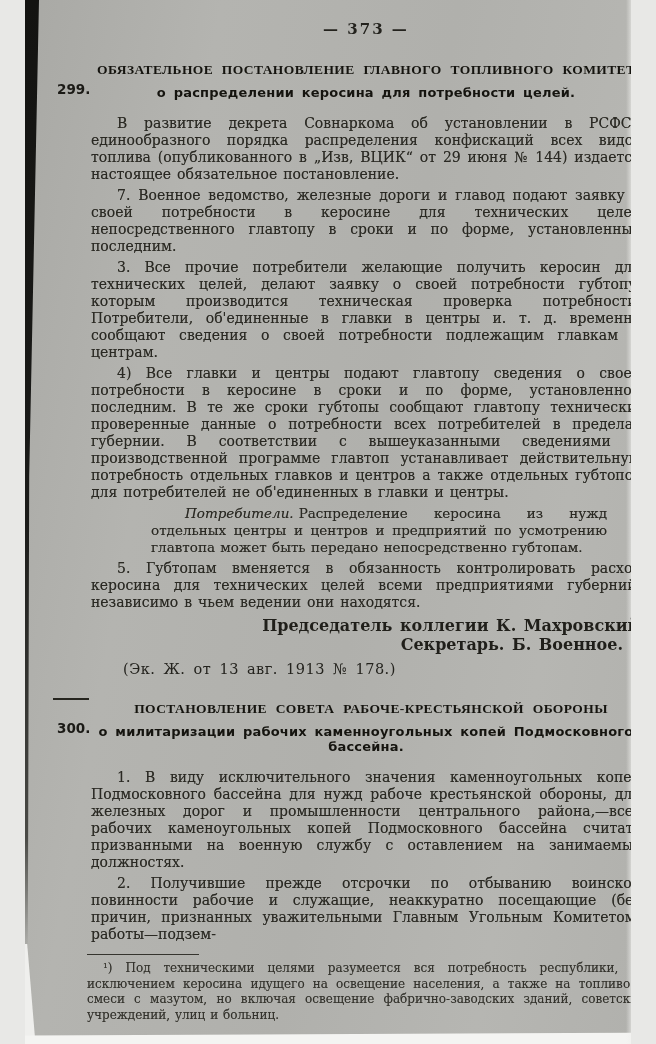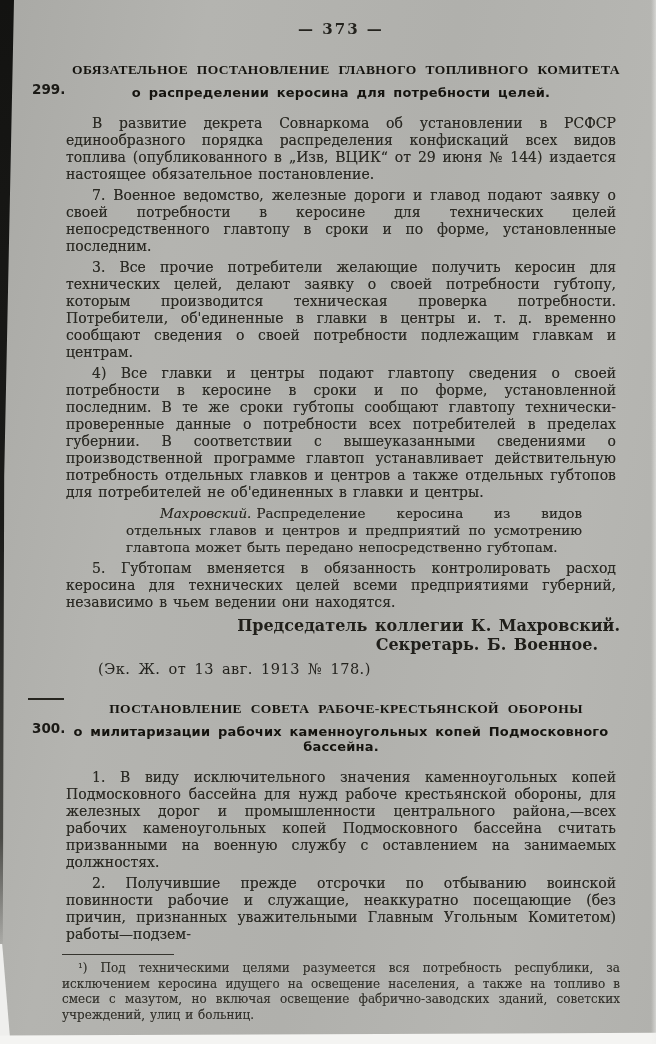--- a/index.html
+++ b/index.html
@@ -1,18 +1,18 @@
 <!DOCTYPE html>
 <html><head>
 <meta charset="utf-8">
 <style>
   html,body{margin:0;padding:0;background:#e8e8e6;}
   .scan{
     position:relative;
-    width:656px;height:1044px;
+    width:606px;height:1044px;
     margin:0 auto;
     background:linear-gradient(100deg,#a9a9a5 0%,#b4b4b0 25%,#b0b0ac 55%,#b6b6b2 80%,#b1b1ad 100%);
     overflow:hidden;
     font-family:"DejaVu Serif", serif;
     color:#2a2923;
   }
   
   .edge-left-dark{
     position:absolute;left:0;top:0;width:14px;height:952px;
     background:linear-gradient(to bottom,#131311 0%,#1b1b19 55%,#4a4a46 88%,rgba(80,80,76,0) 100%);
@@ -97,21 +97,21 @@
       <span class="entry-num">299.</span>
       <h1 class="doc-title">ОБЯЗАТЕЛЬНОЕ ПОСТАНОВЛЕНИЕ ГЛАВНОГО ТОПЛИВНОГО КОМИТЕТА</h1>
       <h2 class="doc-subtitle">о распределении керосина для потребности целей.</h2>
 
       <div class="body-block">
         <p class="para">В развитие декрета Совнаркома об установлении в РСФСР единообразного порядка распределения конфискаций всех видов топлива (опубликованного в „Изв, ВЦИК“ от 29 июня № 144) издается настоящее обязательное постановление.</p>
         <p class="para">7. Военное ведомство, железные дороги и главод подают заявку о своей потребности в керосине для технических целей непосредственного главтопу в сроки и по форме, установленные последним.</p>
         <p class="para">3. Все прочие потребители желающие получить керосин для технических целей, делают заявку о своей потребности губтопу, которым производится техническая проверка потребности. Потребители, об'единенные в главки в центры и. т. д. временно сообщают сведения о своей потребности подлежащим главкам и центрам.</p>
         <p class="para">4) Все главки и центры подают главтопу сведения о своей потребности в керосине в сроки и по форме, установленной последним. В те же сроки губтопы сообщают главтопу технически-проверенные данные о потребности всех потребителей в пределах губернии. В соответствии с вышеуказанными сведениями о производственной программе главтоп устанавливает действительную потребность отдельных главков и центров а также отдельных губтопов для потребителей не об'единенных в главки и центры.</p>
 
-        <p class="note"><span class="note-label">Махровский.</span><span>Распределение керосина из видов отдельных главов и центров и предприятий по усмотрению главтопа может быть передано непосредственно губтопам.</span></p>
+        <p class="note"><span class="note-label">Потребители.</span><span>Распределение керосина из нужд отдельных центры и центров и предприятий по усмотрению главтопа может быть передано непосредственно губтопам.</span></p>
 
         <p class="para">5. Губтопам вменяется в обязанность контролировать расход керосина для технических целей всеми предприятиями губерний, независимо в чьем ведении они находятся.</p>
 
         <p class="sig sig-1">Председатель коллегии К. Махровский.</p>
         <p class="sig sig-2">Секретарь. Б. Военное.</p>
         <p class="source">(Эк. Ж. от 13 авг. 1913 № 178.)</p>
       </div>
     </div>
 
     <div class="entry entry-300">

